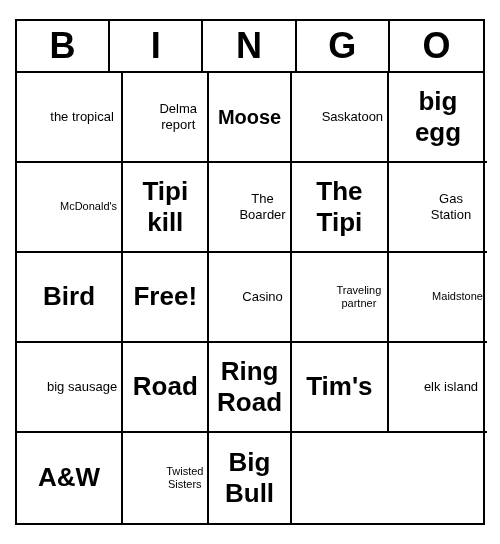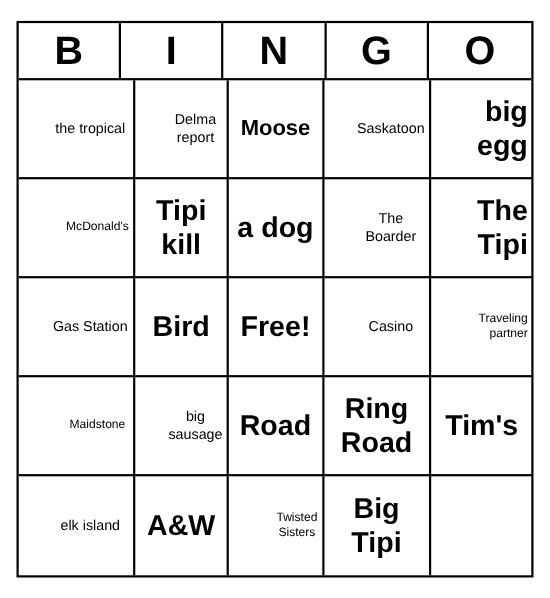--- a/index.html
+++ b/index.html
@@ -53,21 +53,20 @@
       display: flex;
       align-items: center;
       justify-content: center;
       text-align: center;
       min-height: 90px;
       padding: 6px 4px;
     }
 
     .bingo-cell:nth-child(5n) {
       border-right: none;
-      text-align: right;
     }
 
     .bingo-cell:nth-child(n+21) {
       border-bottom: none;
     }
 
     .bingo-cell span {
       line-height: 1.2;
     }
 
@@ -118,23 +117,20 @@
       <div class="bingo-cell">
         <span class="size-large">big egg</span>
       </div>
       <div class="bingo-cell">
         <span class="size-xsmall">McDonald's</span>
       </div>
       <div class="bingo-cell">
         <span class="size-large">Tipi kill</span>
       </div>
       <div class="bingo-cell">
-        <span class="size-large">a dog</span>
-      </div>
-      <div class="bingo-cell">
         <span class="size-small">The Boarder</span>
       </div>
       <div class="bingo-cell">
         <span class="size-large">The Tipi</span>
       </div>
       <div class="bingo-cell">
         <span class="size-small">Gas Station</span>
       </div>
       <div class="bingo-cell">
         <span class="size-large">Bird</span>
@@ -166,16 +162,16 @@
       <div class="bingo-cell">
         <span class="size-small">elk island</span>
       </div>
       <div class="bingo-cell">
         <span class="size-large">A&amp;W</span>
       </div>
       <div class="bingo-cell">
         <span class="size-xsmall">Twisted Sisters</span>
       </div>
       <div class="bingo-cell">
-        <span class="size-large">Big Tipi</span>
+        <span class="size-large">Big Bull</span>
       </div>
     </div>
 </div>
 
 </body></html>

